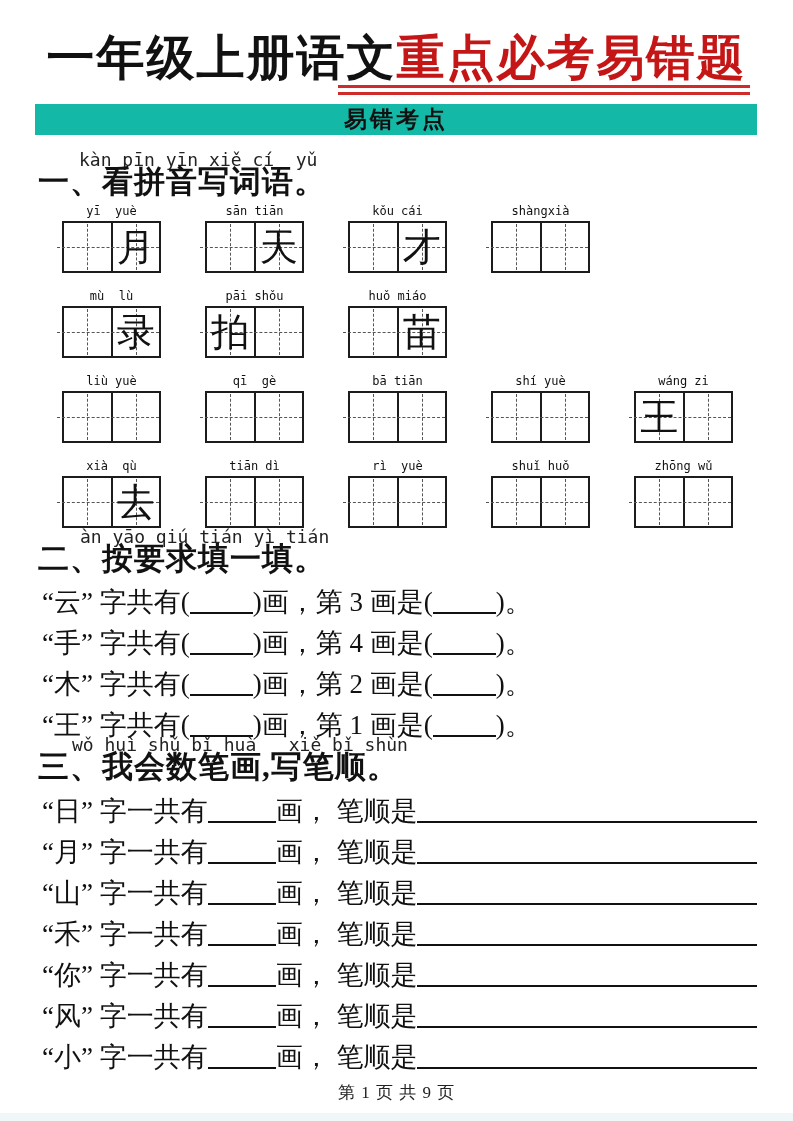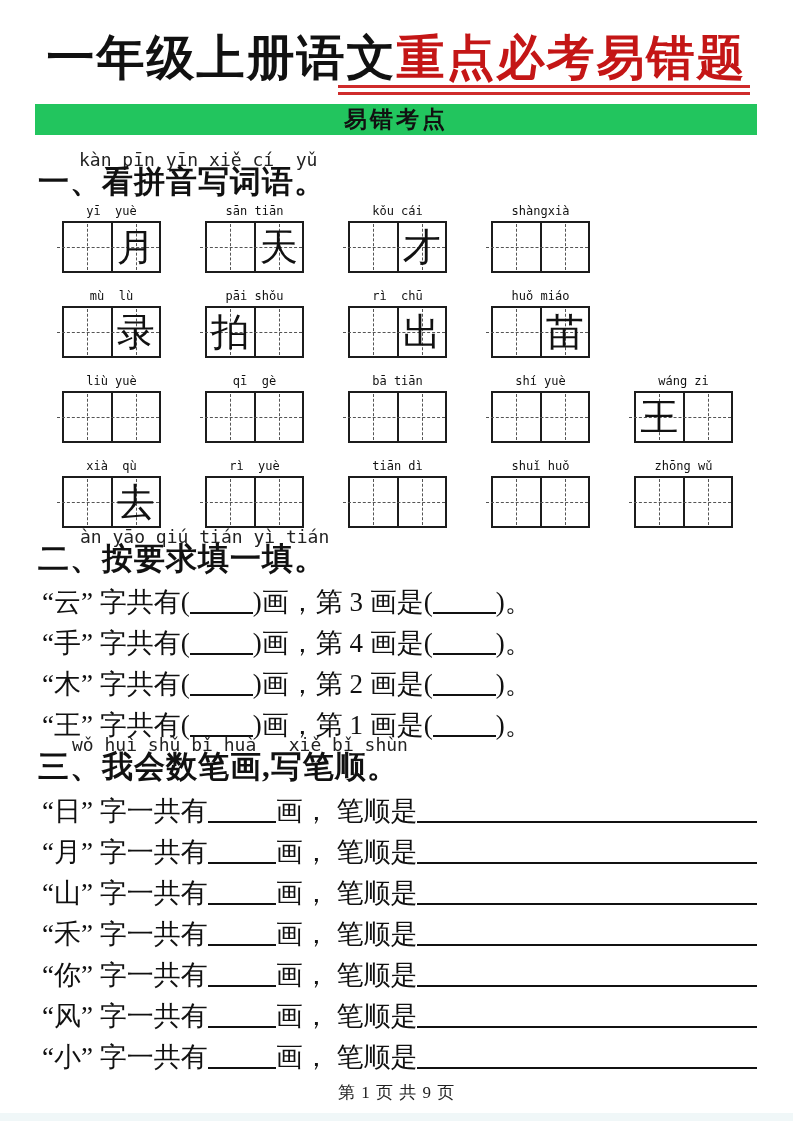--- a/index.html
+++ b/index.html
@@ -12,21 +12,21 @@
     position:absolute;top:26px;left:0;width:100%;text-align:center;
     font-weight:bold;font-size:48px;letter-spacing:2px;white-space:pre;
   }
   .title .red{color:#c41616;}
   .t-underline{
     position:absolute;left:338px;top:85px;width:412px;height:4px;
     border-top:3px solid #cf2b2b;border-bottom:3px solid #cf2b2b;
   }
   .banner{
     position:absolute;left:35px;top:104px;width:722px;height:31px;
-    background:#22c55e;display:flex;align-items:center;justify-content:center;
+    background:#14b8a6;display:flex;align-items:center;justify-content:center;
     font-size:23px;font-weight:600;letter-spacing:3px;
   }
   .sec-py{
     position:absolute;font-family:"DejaVu Sans Mono",monospace;
     font-size:18px;color:#222;white-space:pre;
   }
   .sec-head{position:absolute;font-size:31px;font-weight:600;letter-spacing:1px;white-space:pre;}
   #s1py{left:79px;top:149px;}  #s1head{left:38px;top:161px;}
   #s2py{left:80px;top:526px;}  #s2head{left:38px;top:538px;}
   #s3py{left:72px;top:734px;}  #s3head{left:38px;top:746px;}
@@ -154,32 +154,20 @@
         <div class="cell">
             <span class="hz">拍</span>
           </div>
         <div class="cell">
             <span class="hz"></span>
           </div>
         <div class="hdash"></div>
       </div>
     </div>
     <div class="pybox">
-      <div class="py">rì  chū</div>
-      <div class="tzg">
-        <div class="cell">
-            <span class="hz"></span>
-          </div>
-        <div class="cell">
-            <span class="hz">出</span>
-          </div>
-        <div class="hdash"></div>
-      </div>
-    </div>
-    <div class="pybox">
       <div class="py">huǒ miáo</div>
       <div class="tzg">
         <div class="cell">
             <span class="hz"></span>
           </div>
         <div class="cell">
             <span class="hz">苗</span>
           </div>
         <div class="hdash"></div>
       </div>
@@ -256,33 +244,33 @@
         <div class="cell">
             <span class="hz"></span>
           </div>
         <div class="cell">
             <span class="hz">去</span>
           </div>
         <div class="hdash"></div>
       </div>
     </div>
     <div class="pybox">
+      <div class="py">tiān dì</div>
+      <div class="tzg">
+        <div class="cell">
+            <span class="hz"></span>
+          </div>
+        <div class="cell">
+            <span class="hz"></span>
+          </div>
+        <div class="hdash"></div>
+      </div>
+    </div>
+    <div class="pybox">
       <div class="py">rì  yuè</div>
-      <div class="tzg">
-        <div class="cell">
-            <span class="hz"></span>
-          </div>
-        <div class="cell">
-            <span class="hz"></span>
-          </div>
-        <div class="hdash"></div>
-      </div>
-    </div>
-    <div class="pybox">
-      <div class="py">tiān dì</div>
       <div class="tzg">
         <div class="cell">
             <span class="hz"></span>
           </div>
         <div class="cell">
             <span class="hz"></span>
           </div>
         <div class="hdash"></div>
       </div>
     </div>

